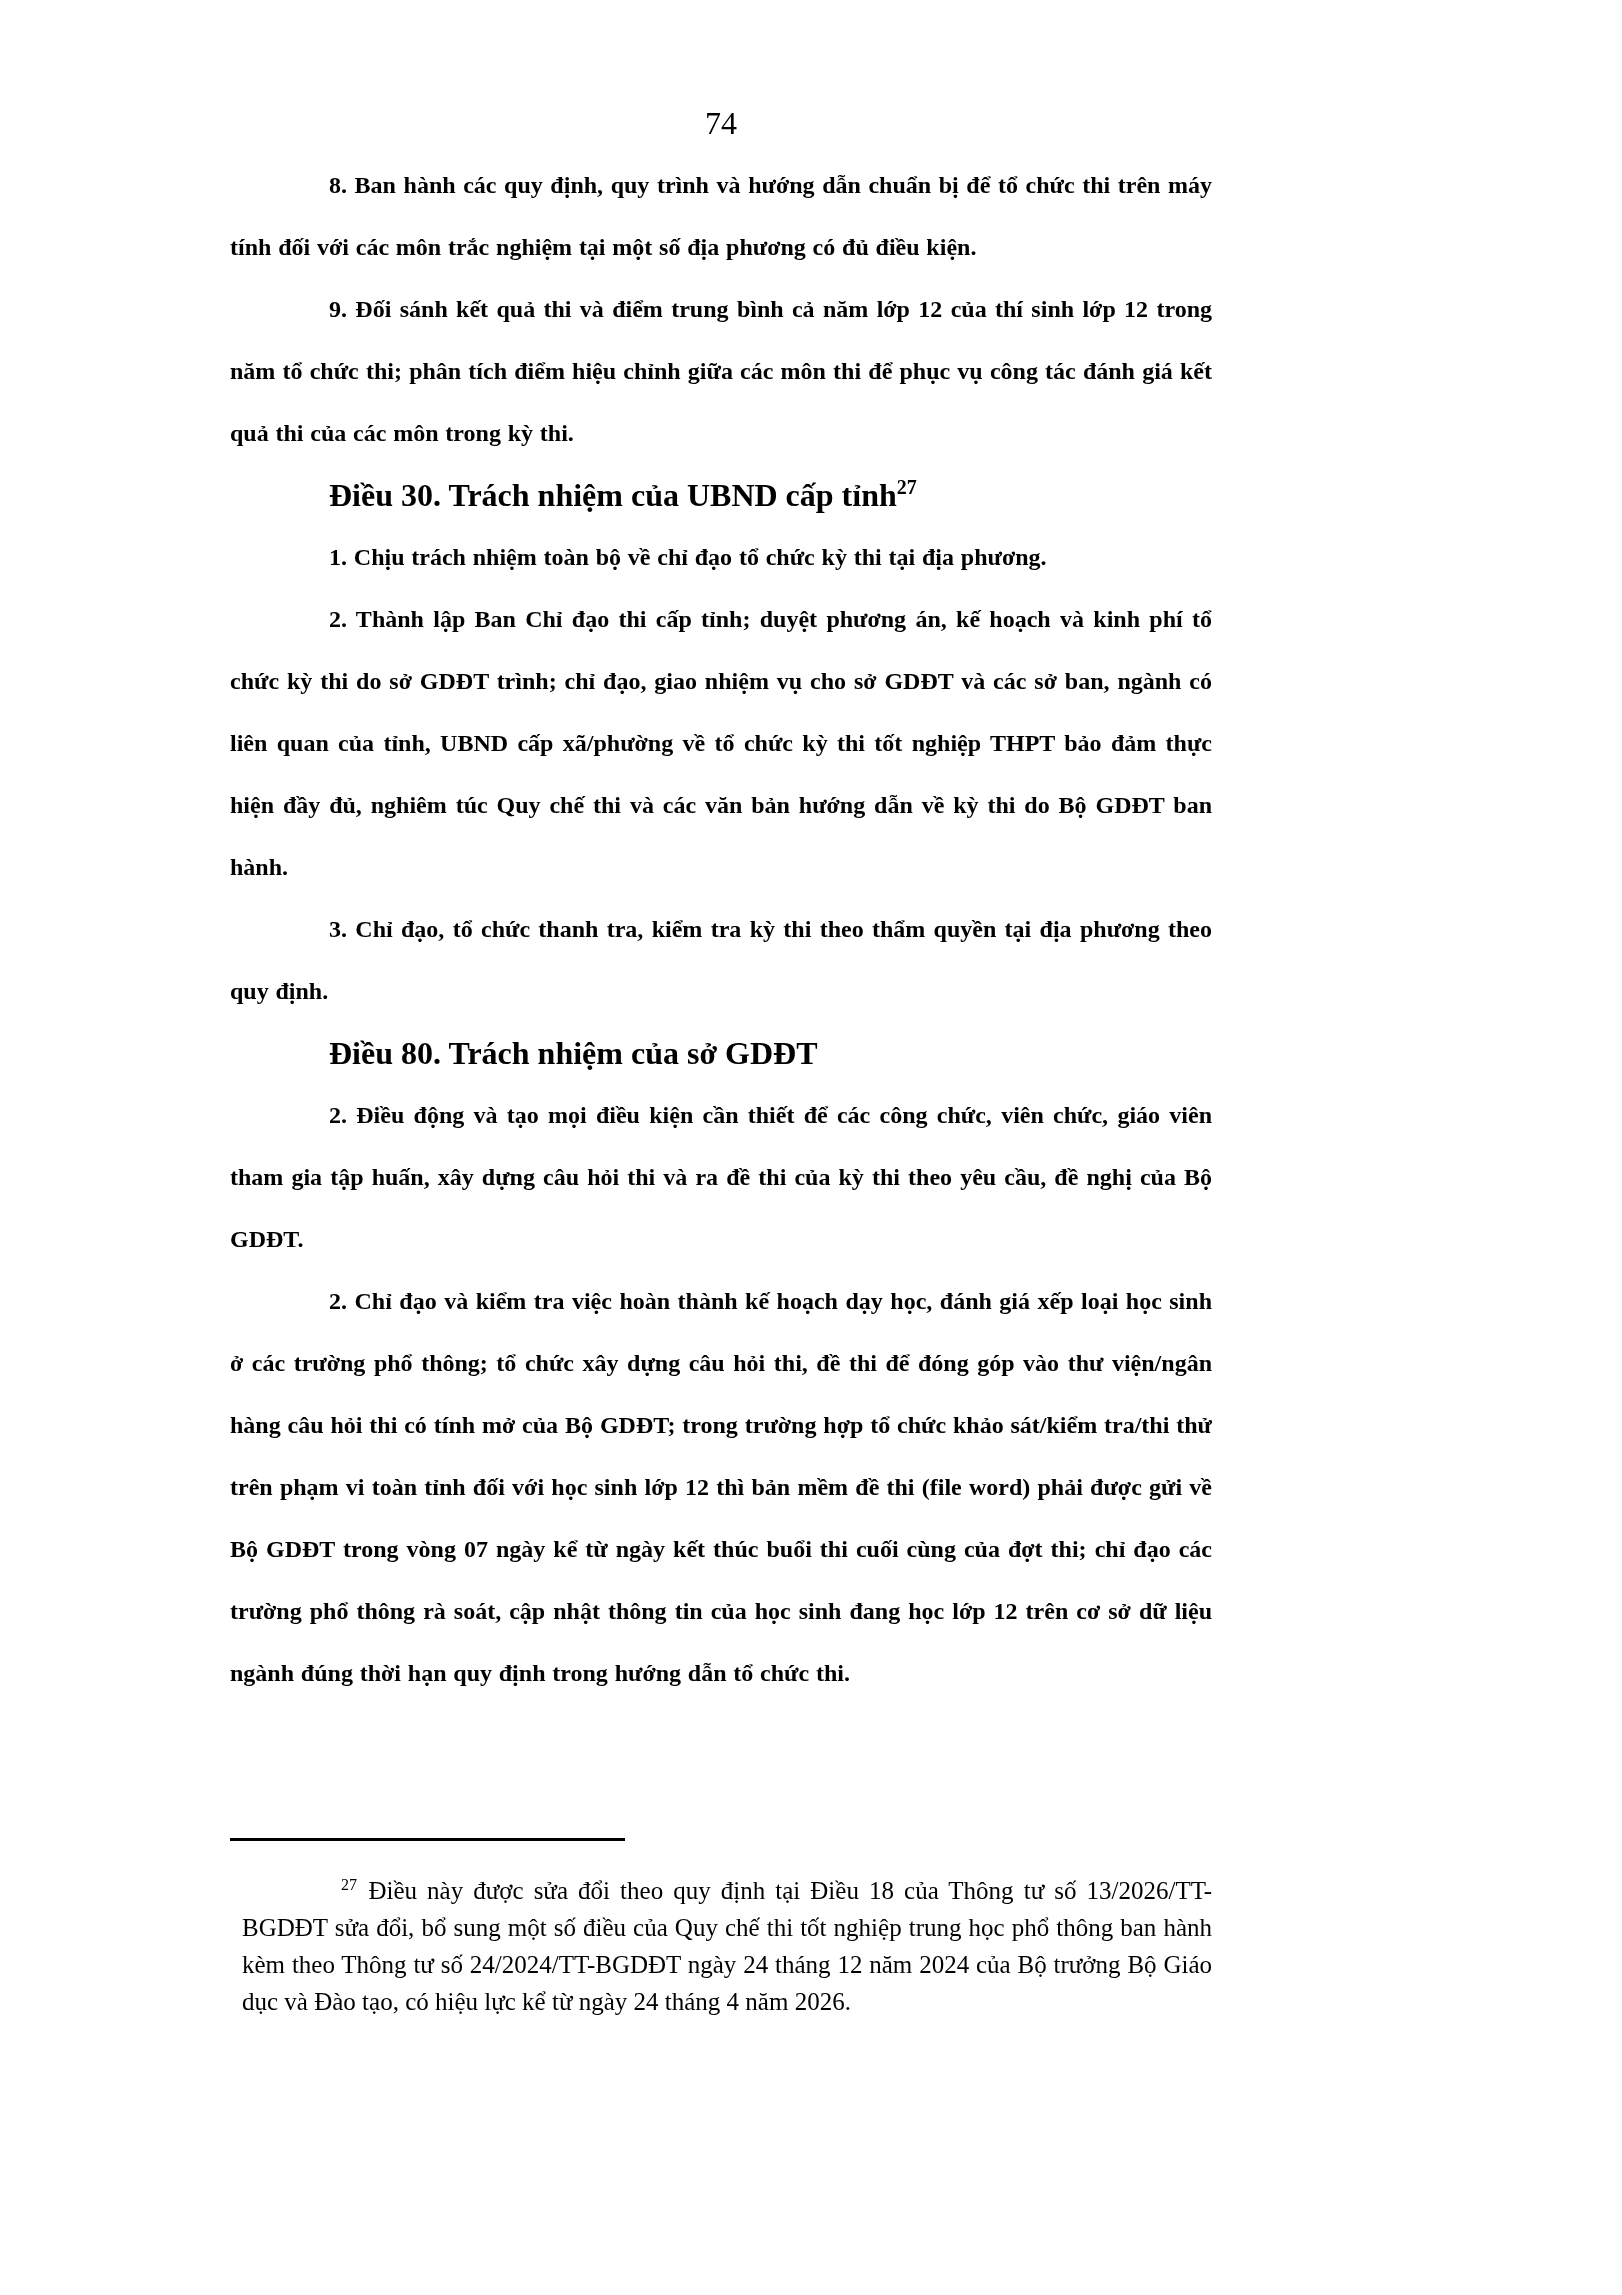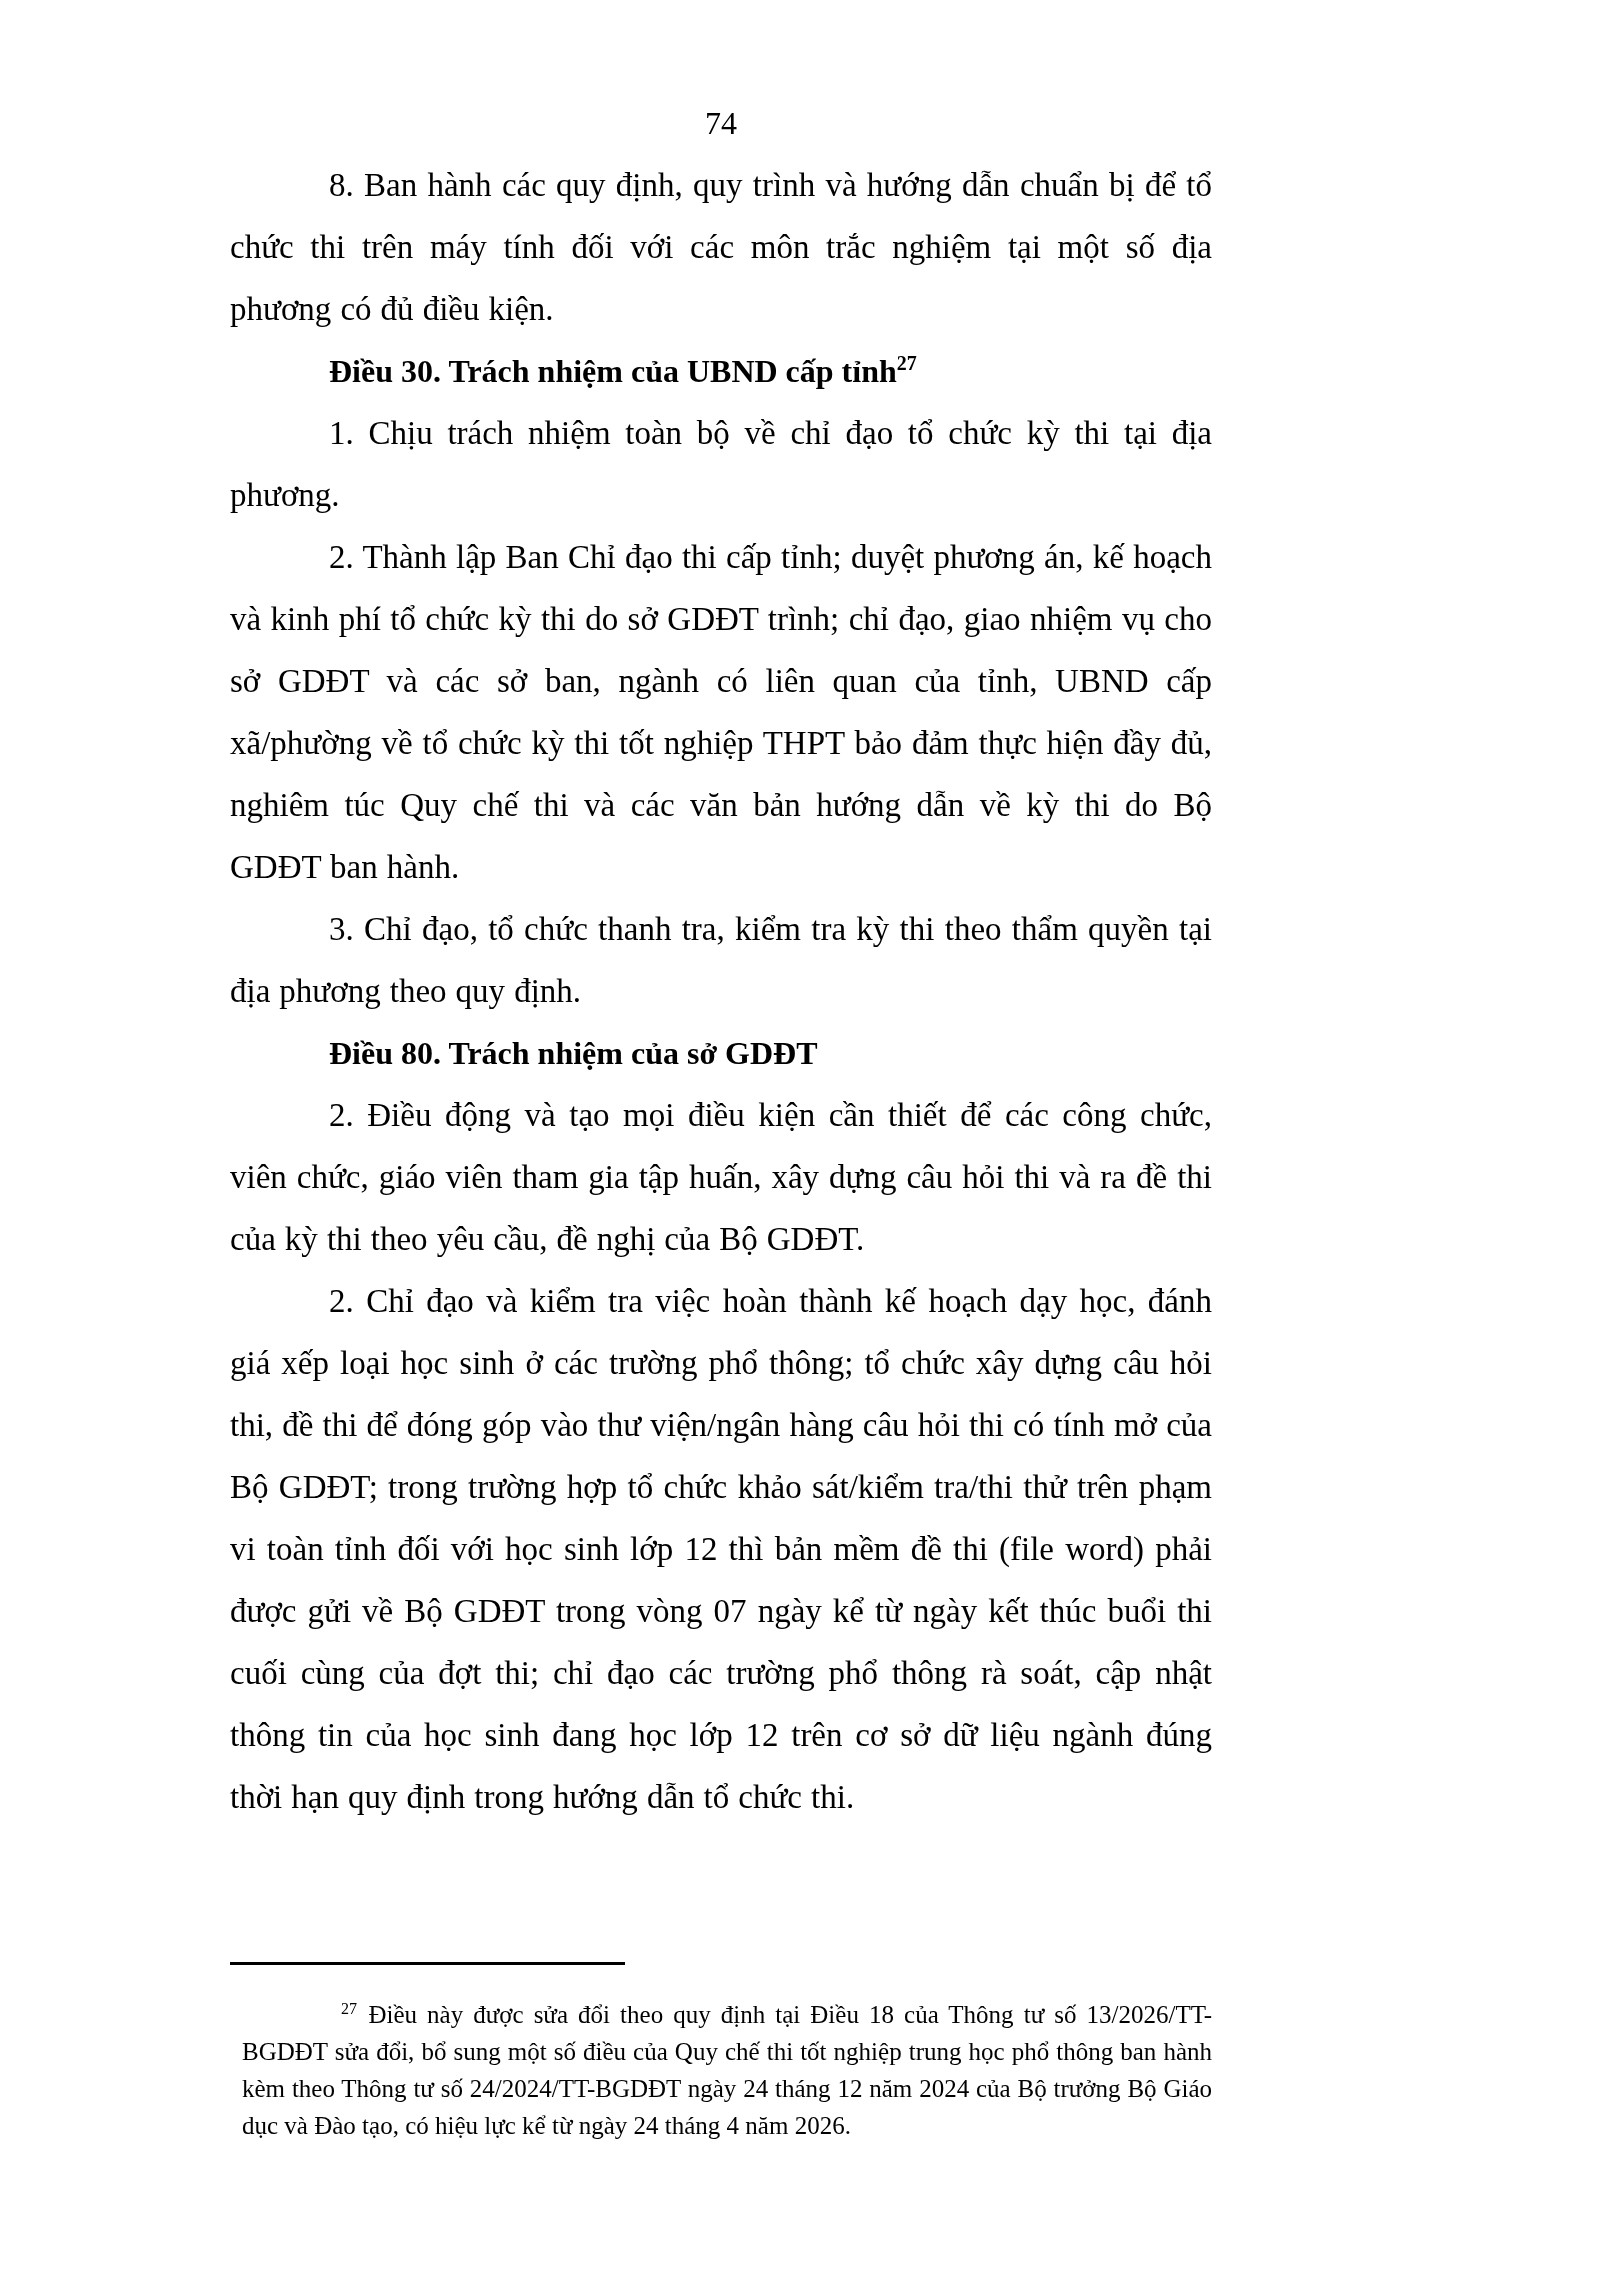--- a/index.html
+++ b/index.html
@@ -18,26 +18,27 @@
     padding: 104px 153px 0 230px;
     overflow: hidden;
   }
   .page-number {
     text-align: center;
     font-size: 32px;
     line-height: 39px;
     margin-bottom: 11.4px;
   }
   p.body {
-    font-size: 33px;
+    font-size: 24px;
     line-height: 62px;
     text-align: justify;
     text-indent: 99px;
     margin: 0;
     word-spacing: 0.8px;
+    font-weight: bold;
   }
   p.heading {
     font-size: 32px;
     line-height: 62px;
     font-weight: bold;
     text-indent: 99px;
     margin: 0;
   }
   p.heading sup {
     font-size: 20px;
@@ -66,20 +67,21 @@
 </style>
 </head>
 <body>
 
 <div class="page">
 
   <div class="page-number">74</div>
 
   <p class="body">8. Ban hành các quy định, quy trình và hướng dẫn chuẩn bị để tổ chức thi trên máy tính đối với các môn trắc nghiệm tại một số địa phương có đủ điều kiện.</p>
 
+  <p class="body">9. Đối sánh kết quả thi và điểm trung bình cả năm lớp 12 của thí sinh lớp 12 trong năm tổ chức thi; phân tích điểm hiệu chỉnh giữa các môn thi để phục vụ công tác đánh giá kết quả thi của các môn trong kỳ thi.</p>
 
   <p class="heading"><span>Điều 30. Trách nhiệm của UBND cấp tỉnh</span><sup>27</sup></p>
 
   <p class="body">1. Chịu trách nhiệm toàn bộ về chỉ đạo tổ chức kỳ thi tại địa phương.</p>
 
   <p class="body">2. Thành lập Ban Chỉ đạo thi cấp tỉnh; duyệt phương án, kế hoạch và kinh phí tổ chức kỳ thi do sở GDĐT trình; chỉ đạo, giao nhiệm vụ cho sở GDĐT và các sở ban, ngành có liên quan của tỉnh, UBND cấp xã/phường về tổ chức kỳ thi tốt nghiệp THPT bảo đảm thực hiện đầy đủ, nghiêm túc Quy chế thi và các văn bản hướng dẫn về kỳ thi do Bộ GDĐT ban hành.</p>
 
   <p class="body">3. Chỉ đạo, tổ chức thanh tra, kiểm tra kỳ thi theo thẩm quyền tại địa phương theo quy định.</p>
 
   <p class="heading"><span>Điều 80. Trách nhiệm của sở GDĐT</span></p>

